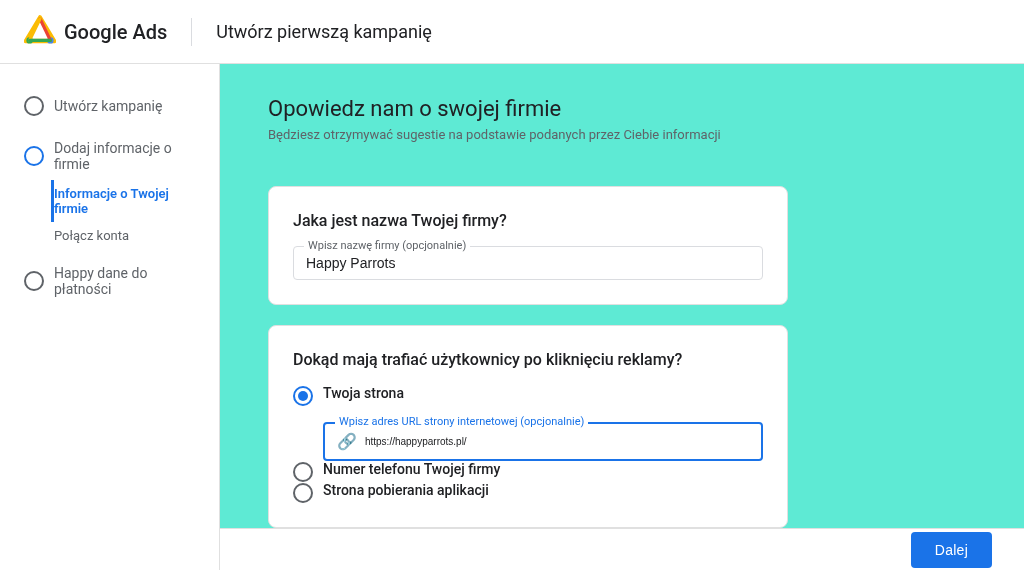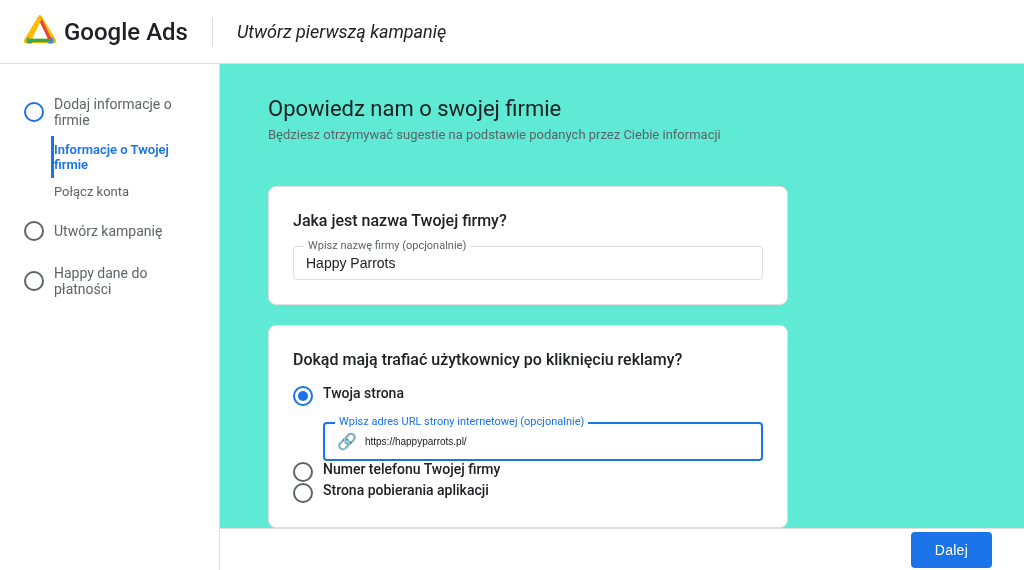--- a/index.html
+++ b/index.html
@@ -23,24 +23,23 @@
     .header-divider {
       width: 1px;
       height: 28px;
       background: #dadce0;
       margin: 0 8px;
     }
     .header-title {
       font-size: 18px;
       color: #202124;
       font-weight: 400;
-      font-style: italic;
     }
     .ads-logo-text {
-      font-size: 24px;
+      font-size: 20px;
       color: #202124;
       font-weight: 500;
     }
 
     
     .main-layout {
       display: flex;
       height: calc(570px - 64px);
     }
 
@@ -292,37 +291,37 @@
   <div class="header-divider"></div>
   <span class="header-title">Utwórz pierwszą kampanię</span>
 </div>
 
 <div class="main-layout">
 
   <div class="sidebar">
 
     <div class="sidebar-section">
       <div class="sidebar-item-top">
+        <div class="circle-icon"></div>
+        <span>Utwórz kampanię</span>
+      </div>
+    </div>
+
+    <div class="sidebar-section">
+      <div class="sidebar-item-top">
         <div class="circle-icon active"></div>
         <span>Dodaj informacje o firmie</span>
       </div>
       <div class="sidebar-sub-items">
         <div class="sidebar-sub-item active">
           <span>Informacje o Twojej firmie</span>
         </div>
         <div class="sidebar-sub-item">
           <span>Połącz konta</span>
         </div>
-      </div>
-    </div>
-
-    <div class="sidebar-section">
-      <div class="sidebar-item-top">
-        <div class="circle-icon"></div>
-        <span>Utwórz kampanię</span>
       </div>
     </div>
 
     <div class="sidebar-section">
       <div class="sidebar-item-top">
         <div class="circle-icon"></div>
         <span>Happy dane do płatności</span>
       </div>
     </div>
 

